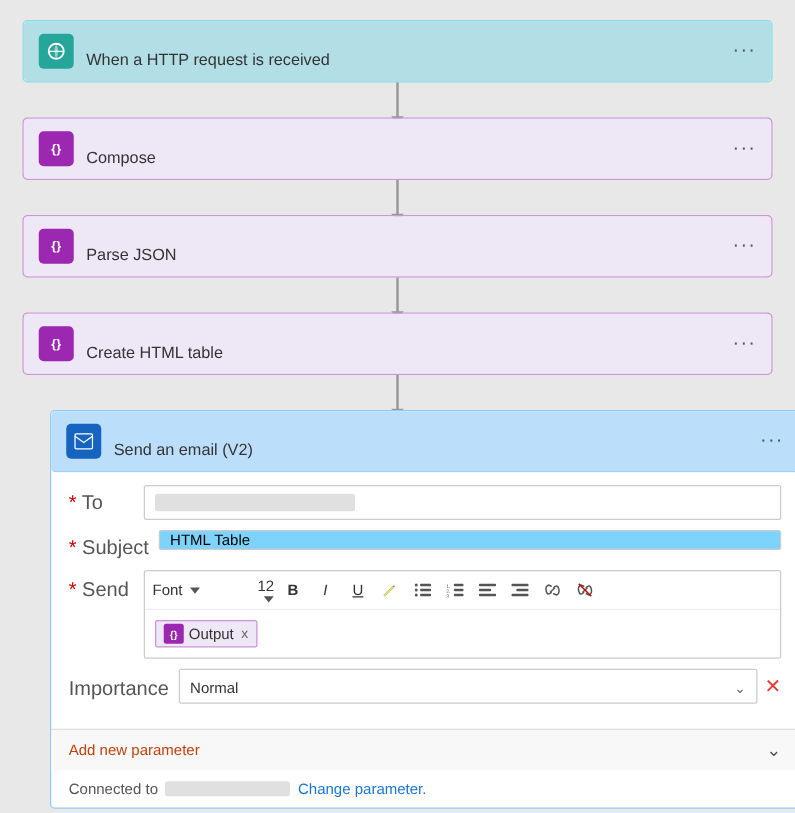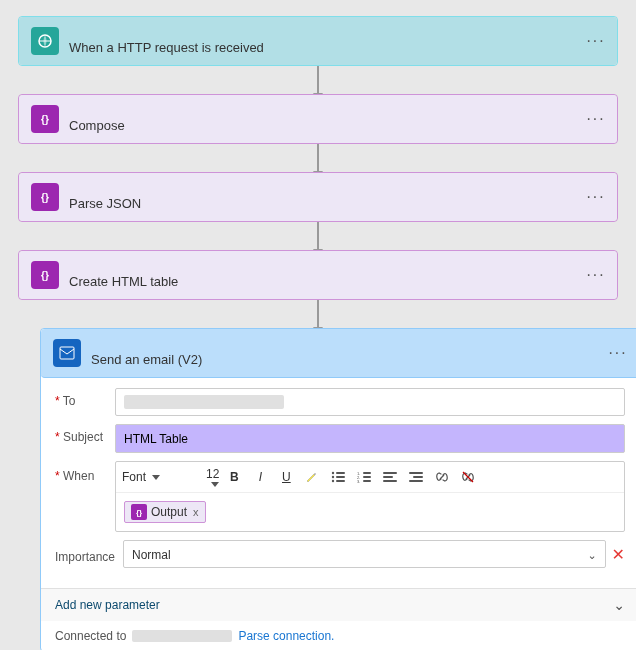--- a/index.html
+++ b/index.html
@@ -151,21 +151,21 @@
     }
 
     .field-row {
       display: flex;
       align-items: flex-start;
       margin-bottom: 8px;
     }
 
     .field-label {
       min-width: 60px;
-      font-size: 12px;
+      font-size: 16px;
       color: #555;
       padding-top: 6px;
       padding-right: 8px;
     }
 
     .field-input {
       flex: 1;
       border: 1px solid #ccc;
       border-radius: 2px;
       padding: 5px 8px;
@@ -182,22 +182,22 @@
       height: 14px;
       width: 160px;
     }
 
     .subject-input {
       border: 1px solid #ccc;
       border-radius: 2px;
       padding: 5px 8px;
       font-size: 12px;
       flex: 1;
-      height: 29px;
-      background: #c4b5fd;
+      height: 16px;
+      background: #7dd3fc;
     }
 
     .body-field {
       flex: 1;
       border: 1px solid #ccc;
       border-radius: 2px;
       background: white;
     }
 
     .body-toolbar {
@@ -311,21 +311,21 @@
     .add-param-row {
       border-top: 1px solid #eee;
       padding: 8px 14px;
       display: flex;
       align-items: center;
       justify-content: space-between;
     }
 
     .add-param-text {
       font-size: 12px;
-      color: #0c4a6e;
+      color: #c2410c;
     }
 
     .add-param-chevron {
       font-size: 14px;
       color: #555;
     }
 
     .connected-row {
       padding: 8px 14px;
       display: flex;
@@ -452,21 +452,21 @@
 
       <div class="field-row">
         <div class="field-label">
           <span style="color:#c00;">*</span> <span>Subject</span>
         </div>
         <input class="subject-input" type="text" value="HTML Table" readonly="" style="flex: 1 1 0%; border: 1px solid rgb(204, 204, 204); border-radius: 2px; padding: 5px 8px; font-size: 12px; font-family: inherit;">
       </div>
 
       <div class="field-row" style="align-items:flex-start;">
         <div class="field-label" style="padding-top:8px;">
-          <span style="color:#c00;">*</span> <span>When</span>
+          <span style="color:#c00;">*</span> <span>Send</span>
         </div>
         <div class="body-field">
 
           <div class="body-toolbar">
             <div class="toolbar-font">
               <span>Font</span>
               <span class="chevron-down"></span>
             </div>
             <div class="toolbar-size">
               <span>12</span>
@@ -558,17 +558,17 @@
     </div>
 
     <div class="add-param-row" style="border-top:1px solid #e0e0e0; background:#f8f8f8;">
       <span class="add-param-text">Add new parameter</span>
       <span class="add-param-chevron">⌄</span>
     </div>
 
     <div class="connected-row">
       <span>Connected to</span>
       <span class="connected-placeholder"></span>
-      <a class="change-connection" href="#">Parse connection.</a>
+      <a class="change-connection" href="#">Change parameter.</a>
     </div>
   </div>
 
 </div>
 
 </body></html>

